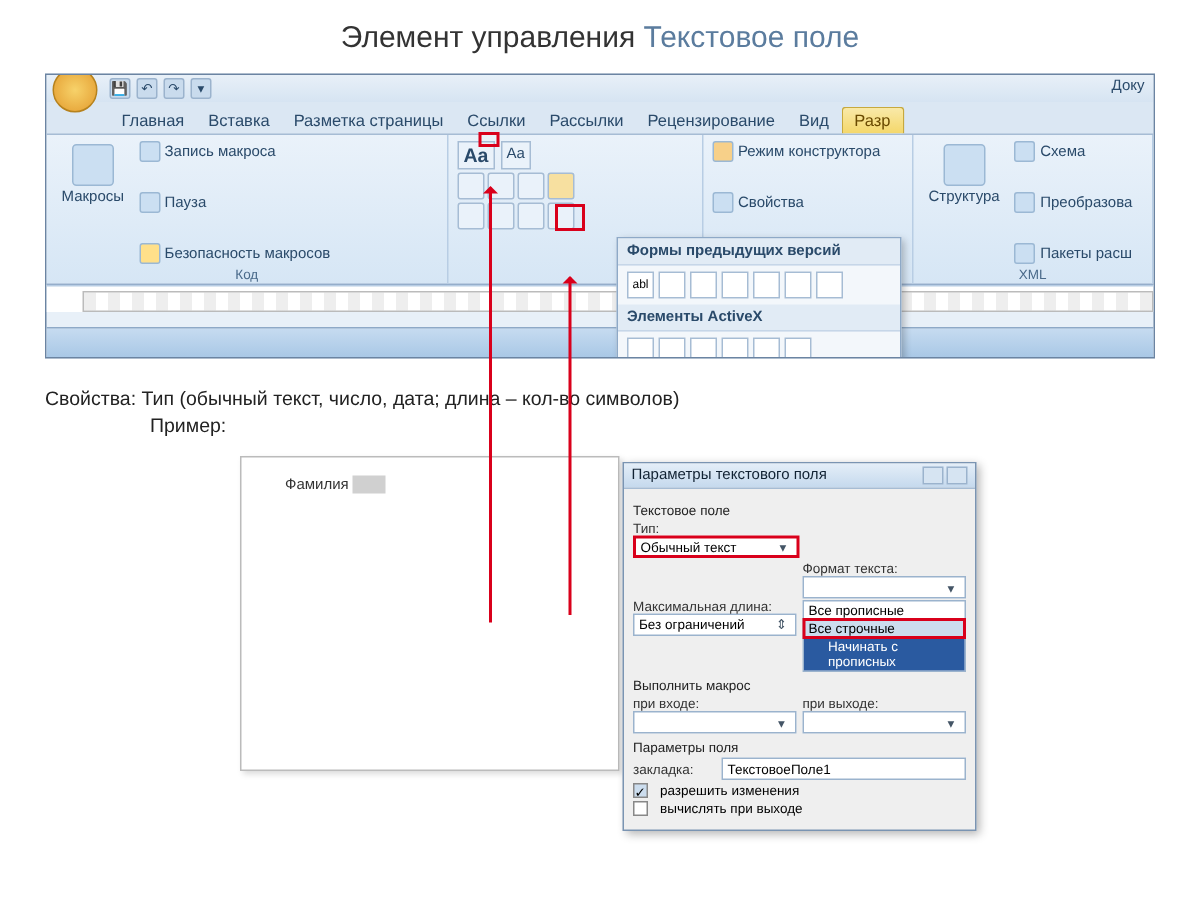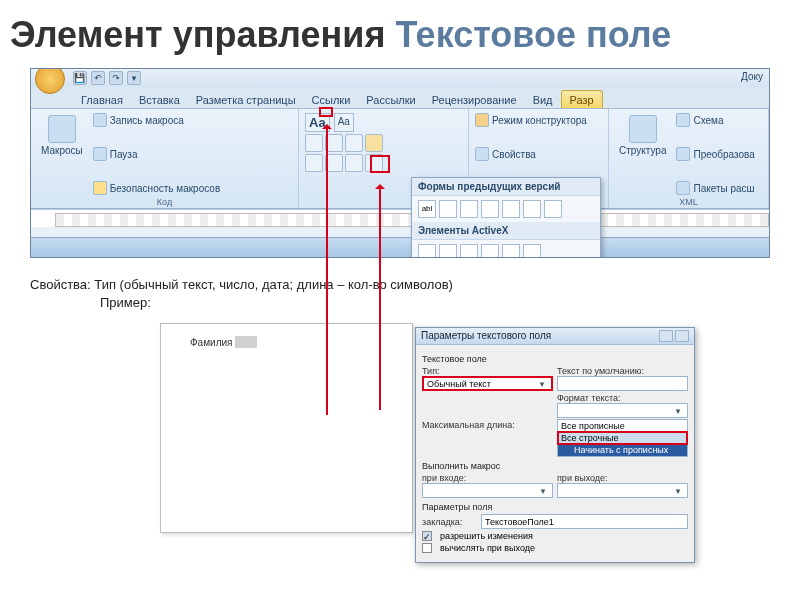--- a/index.html
+++ b/index.html
@@ -1,17 +1,17 @@
 <!DOCTYPE html>
 <html><head>
 <meta charset="utf-8">
 <style>
   * { box-sizing: border-box; margin: 0; padding: 0; }
   body { font-family: "Segoe UI", Tahoma, sans-serif; background: #fff; width: 800px; height: 600px; overflow: hidden; position: relative; }
-  .slide-title { font-size: 36px; font-weight: 700; color: #333; padding: 14px 10px 6px; }
+  .slide-title { text-align: center; font-size: 20px; font-weight: 400; color: #333; padding: 14px 10px 6px; }
   .slide-title .accent { color: #5b7c9e; }
   .word-window { margin: 6px 30px 0 30px; border: 1px solid #6b84a2; background: #e8f0f8; height: 190px; position: relative; overflow: hidden; }
   .titlebar { height: 18px; background: linear-gradient(#e8f0f8,#d6e4f2); display: flex; align-items: center; }
   .office-btn { width: 30px; height: 30px; margin: 2px 6px 0 4px; border-radius: 50%; background: radial-gradient(#f7d26a,#e39b2e); border: 1px solid #b6821d; position: relative; z-index: 5; }
   .qat { display: flex; gap: 4px; align-items: center; margin-left: 2px; }
   .qat-btn { width: 14px; height: 14px; background: #c9dbed; border: 1px solid #9bb3cd; border-radius: 2px; font-size: 9px; line-height: 12px; text-align: center; color: #2a4a6a; }
   .right-title { position: absolute; right: 6px; top: 2px; font-size: 10px; color: #2a4a6a; }
   .tabs { height: 22px; display: flex; align-items: flex-end; padding-left: 42px; background: #dbe7f3; border-bottom: 1px solid #a6bcd4; }
   .tab { font-size: 11px; color: #2a4a6a; padding: 3px 8px 2px; cursor: pointer; }
   .tab.active { background: linear-gradient(#f9e9a8,#f4d76a); border: 1px solid #c7a93e; border-bottom: none; border-radius: 3px 3px 0 0; color: #6a4a00; }
@@ -32,21 +32,21 @@
   .dropdown-panel .hdr { background: #e1ebf5; padding: 3px 6px; font-weight: bold; color: #2a4a6a; border-bottom: 1px solid #c6d6e8; }
   .dropdown-panel .items { display: flex; gap: 3px; padding: 4px 6px; }
   .dropdown-panel .items .it { width: 18px; height: 18px; background: #fff; border: 1px solid #a6bcd4; }
   .statusbar { position: absolute; bottom: 0; left: 0; right: 0; height: 20px; background: linear-gradient(#c6dbf0,#a9c8e6); border-top: 1px solid #8ea9c7; }
   .body-text { margin: 18px 30px 0; font-size: 13px; color: #222; line-height: 1.35; }
   .body-text .indent { margin-left: 70px; }
   .doc-area { position: relative; margin: 8px 30px 0; height: 225px; }
   .doc-page { position: absolute; left: 130px; top: 4px; width: 253px; height: 210px; background: #fff; border: 1px solid #bbb; box-shadow: 2px 2px 4px rgba(0,0,0,.15); }
   .doc-label { position: absolute; left: 160px; top: 18px; font-size: 10px; color: #333; }
   .doc-field { position: absolute; left: 205px; top: 17px; width: 22px; height: 12px; background: #d0d0d0; }
-  .dialog { position: absolute; left: 385px; top: 8px; width: 280px; background: #efefef; border: 1px solid #7a94b2; box-shadow: 2px 2px 6px rgba(0,0,0,.3); font-size: 9px; }
+  .dialog { position: absolute; left: 385px; top: 8px; width: 236px; background: #efefef; border: 1px solid #7a94b2; box-shadow: 2px 2px 6px rgba(0,0,0,.3); font-size: 9px; }
   .dialog-title { background: linear-gradient(#e4eef8,#c5d9ed); padding: 2px 5px; font-size: 10px; color: #123; display: flex; justify-content: space-between; border-bottom: 1px solid #a6bcd4; }
   .dialog-title .winbtns { display: flex; gap: 2px; }
   .dialog-title .winbtns span { width: 14px; height: 12px; background: #d6e4f2; border: 1px solid #9bb3cd; }
   .dialog-body { padding: 5px 6px 7px; }
   .fld-row { display: flex; align-items: center; margin: 2px 0; gap: 4px; }
   .fld-label { width: 100px; color: #333; }
   .fld-input { flex: 1; height: 15px; background: #fff; border: 1px solid #9bb3cd; padding: 0 3px; display: flex; align-items: center; justify-content: space-between; }
   .fld-input .dd { width: 12px; text-align: center; color: #456; }
   .section-label { margin: 4px 0 2px; color: #222; }
   .red-callout-1 { position: absolute; border: 2px solid #d9001b; pointer-events: none; }
@@ -224,30 +224,28 @@
     <div class="dialog-body">
       <div class="section-label">Текстовое поле</div>
       <div class="fld-row">
         <div style="width:50%">
           <div class="fld-label" style="width:auto">Тип:</div>
           <div class="fld-input" style="border:2px solid #d9001b">
               <span>Обычный текст</span>
               <span class="dd">▾</span>
             </div>
         </div>
-        <div style="width:50%">
-          <div class="fld-label" style="width:auto">Текст по умолчанию:</div>
-          <div class="fld-input">
-              <span></span>
-            </div>
-        </div>
       </div>
       <div class="fld-row">
         <div style="width:50%">
           <div class="fld-label" style="width:auto">Максимальная длина:</div>
+          <div class="fld-input">
+              <span>Без ограничений</span>
+              <span class="dd">⇕</span>
+            </div>
         </div>
         <div style="width:50%">
           <div class="fld-label" style="width:auto">Формат текста:</div>
           <div class="fld-input">
               <span></span>
               <span class="dd">▾</span>
             </div>
           <div style="border:1px solid #9bb3cd;background:#fff;margin-top:1px">
             <div style="padding:1px 3px">Все прописные</div>
             <div style="padding:1px 3px;outline:2px solid #d9001b;outline-offset:-1px;background:#cde">Все строчные</div>

